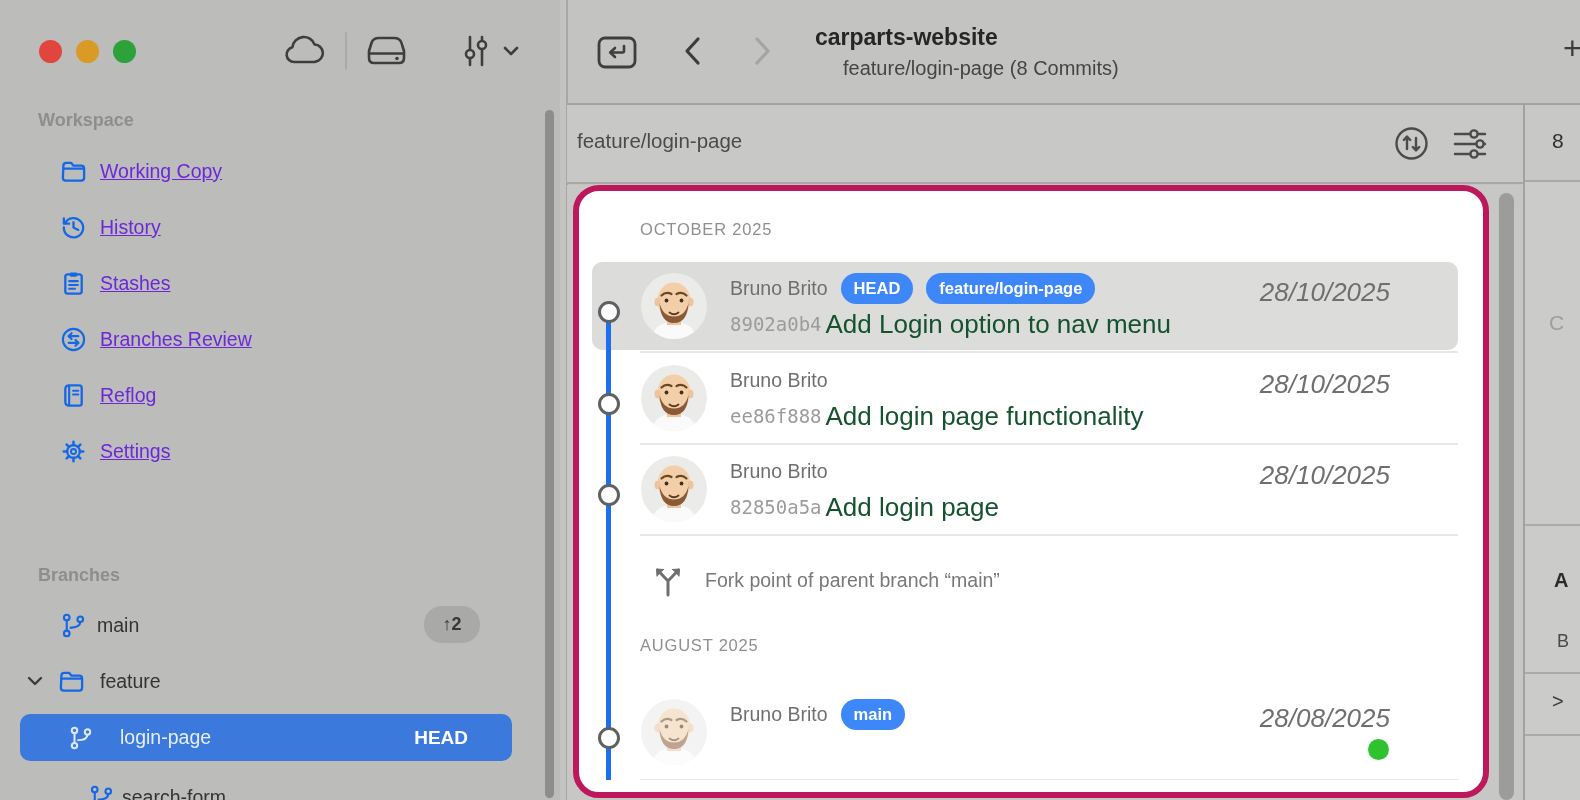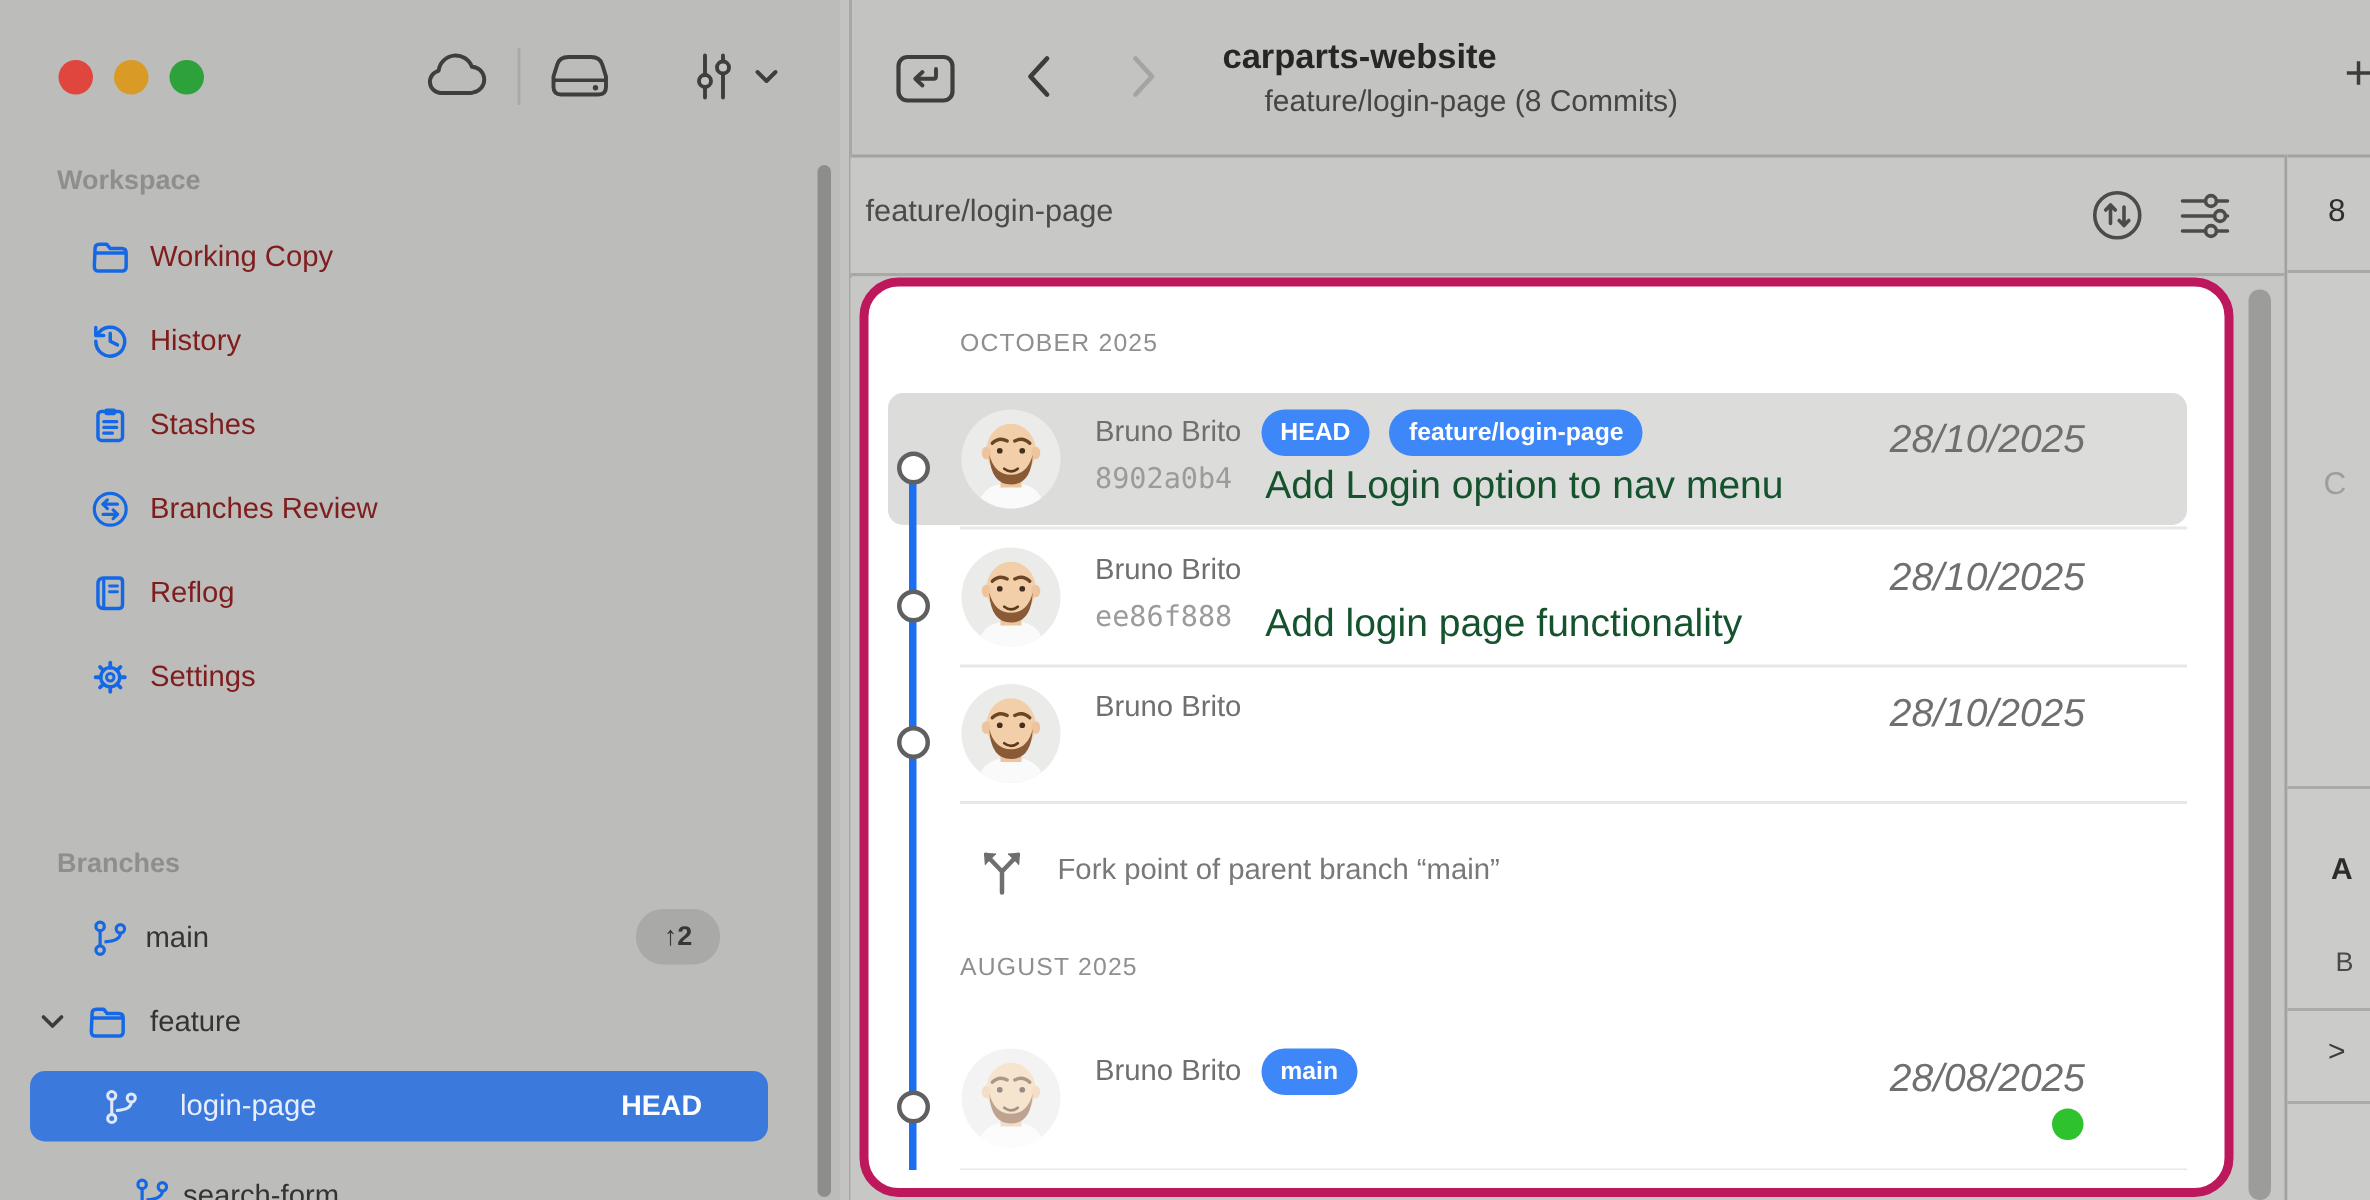--- a/index.html
+++ b/index.html
@@ -15,21 +15,21 @@
   
   .sidebar{left:0;top:0;width:560px;height:800px;background:#bcbcbb;}
   .traffic{width:23px;height:23px;border-radius:50%;top:40px;}
   .t-red{left:39px;background:#e0463e;}
   .t-yellow{left:76px;background:#d99a26;}
   .t-green{left:113px;background:#2da13a;}
   .tb-sep{left:345px;top:32px;width:2px;height:38px;background:#a9a9a8;border-radius:1px;}
   .side-label{left:38px;font-size:18px;font-weight:700;color:#8e8e8d;}
   .side-nav{left:0;top:143px;width:545px;}
   .side-item{display:flex;align-items:center;height:56px;padding-left:60px;gap:13px;
-    font-size:19.5px;color:#7f1d1d;}
+    font-size:19.5px;color:#6d28d9;text-decoration:underline;}
   .side-item .blue-ic{width:27px;height:27px;flex:0 0 27px;color:#1468e6;}
   .branch-row{display:flex;align-items:center;height:56px;font-size:19.5px;color:#343433;}
   .badge-gray{position:absolute;left:424px;top:9px;width:56px;height:37px;border-radius:18px;
     background:#a9a9a8;color:#373736;font-size:18px;font-weight:700;
     display:flex;align-items:center;justify-content:center;}
   .sel-branch{left:20px;top:714px;width:492px;height:47px;border-radius:10px;
     background:#3b79dd;display:flex;align-items:center;color:#e8eefb;font-size:19.5px;}
   .sel-branch .head{position:absolute;right:44px;font-weight:700;color:#fdfdfd;font-size:19px;}
   .side-scroll{left:545px;top:110px;width:9px;height:688px;border-radius:4.5px;background:#8d8d8c;}
   .divider-main{left:566px;top:0;width:2px;height:800px;background:#a7a7a6;}
@@ -57,21 +57,21 @@
   .sel-row-bg{position:absolute;left:13px;top:71px;width:866px;height:88px;border-radius:10px;background:#dcdcdb;}
   .crow{position:absolute;left:13px;width:866px;height:88px;}
   .avatar{position:absolute;left:48px;top:10px;width:68px;height:68px;}
   .avatar.faded{opacity:.55;}
   .cl1{position:absolute;left:138px;top:10px;height:32px;display:flex;align-items:center;}
   .cname{font-size:19.5px;color:#6f6f6f;}
   .cbadge{margin-left:13px;height:31px;border-radius:15.5px;padding:0 13px;
     background:#3d87f8;color:#fff;font-size:16.5px;font-weight:700;
     display:inline-flex;align-items:center;}
   .cdate{position:absolute;right:68px;top:15px;font-size:26px;color:#6f6f6f;font-style:italic;}
-  .cl2{position:absolute;left:138px;top:46px;height:32px;display:flex;gap:22px;}
+  .cl2{position:absolute;left:138px;top:46px;height:32px;display:flex;align-items:center;gap:4px;}
   .chash{font-size:19px;color:#9b9b9b;font-family:"DejaVu Sans Mono", monospace;}
   .cmsg{font-size:26px;color:#14532d;}
   .cdiv{position:absolute;left:61px;width:818px;height:2px;background:#e7e7e6;}
   .fork-txt{position:absolute;left:126px;top:378px;font-size:19.5px;color:#787877;}
   .gdot{position:absolute;right:69px;top:51px;width:21px;height:21px;border-radius:50%;background:#2ec22e;}
 
   
   .commit-scroll{left:1499px;top:193px;width:15px;height:607px;border-radius:7.5px;background:#9c9c9b;}
   .divider-right{left:1523px;top:103px;width:2px;height:697px;background:#a2a2a1;}
   .right-panel{left:1525px;top:103px;width:55px;height:697px;background:#cbcbca;}
@@ -354,20 +354,24 @@
             <circle cx="26.5" cy="28.5" r="1.9" fill="#42301f"></circle>
             <circle cx="41.5" cy="28.5" r="1.9" fill="#42301f"></circle>
             <path d="M19.5 31 Q20.5 51 34 51 Q47.5 51 48.5 31 Q45 44.5 34 44.5 Q23 44.5 19.5 31 Z" fill="#8a5a36"></path>
             <path d="M29.5 40.5 q4.5 3.5 9 0" stroke="#5d3a1f" stroke-width="1.8" fill="none" stroke-linecap="round"></path>
           </g>
         </svg>
         <div class="cl1">
           <span class="cname">Bruno Brito</span>
         </div>
         <span class="cdate">28/10/2025</span>
+        <div class="cl2">
+          <span class="chash">82850a5a</span>
+          <span class="cmsg">Add login page</span>
+        </div>
       </div>
 
       <div>
         <svg class="abs" style="left:69px;top:368px;" width="40" height="40" viewBox="0 0 40 40">
           <path d="M20 36 V22 M20 22 L9.5 11 M20 22 L30.5 11" fill="none" stroke="#6f6f6e" stroke-width="3" stroke-linecap="round" stroke-linejoin="round"></path>
           <path d="M9 17.5 L8.5 10 L16 10.5" fill="#6f6f6e" stroke="#6f6f6e" stroke-width="1" stroke-linejoin="round"></path>
           <path d="M31 17.5 L31.5 10 L24 10.5" fill="#6f6f6e" stroke="#6f6f6e" stroke-width="1" stroke-linejoin="round"></path>
         </svg>
         <span class="fork-txt">Fork point of parent branch “main”</span>
       </div>

